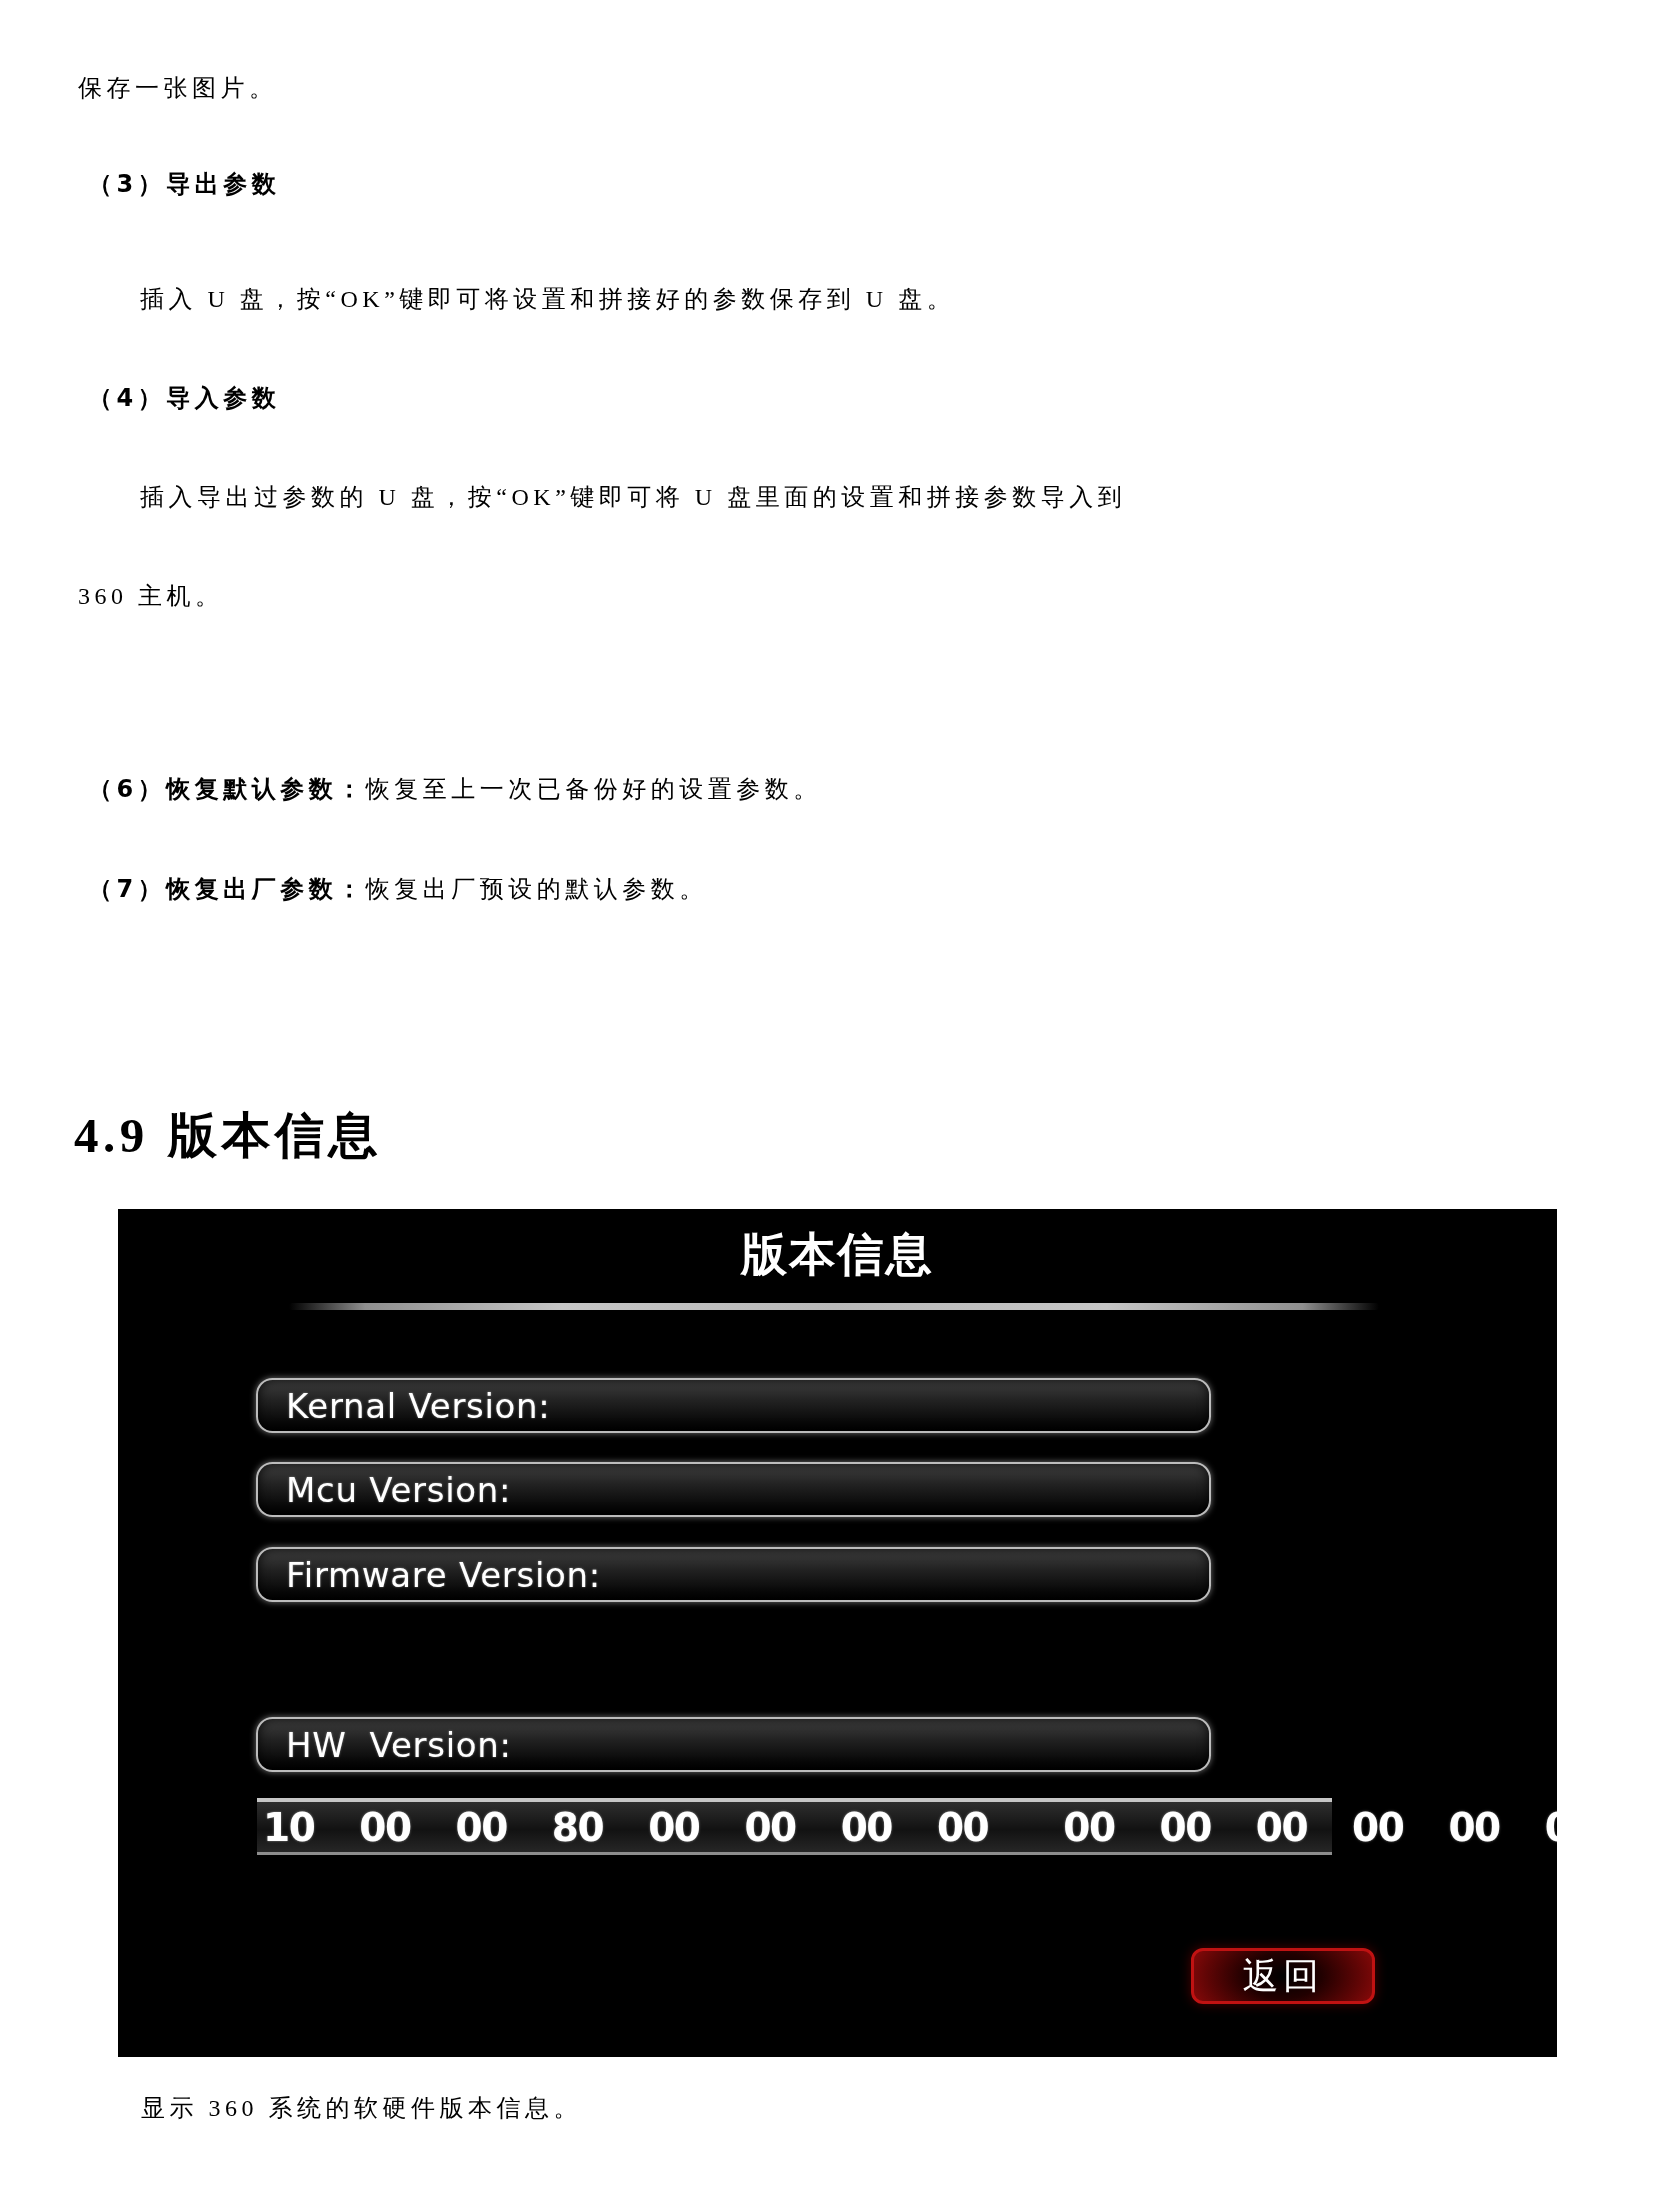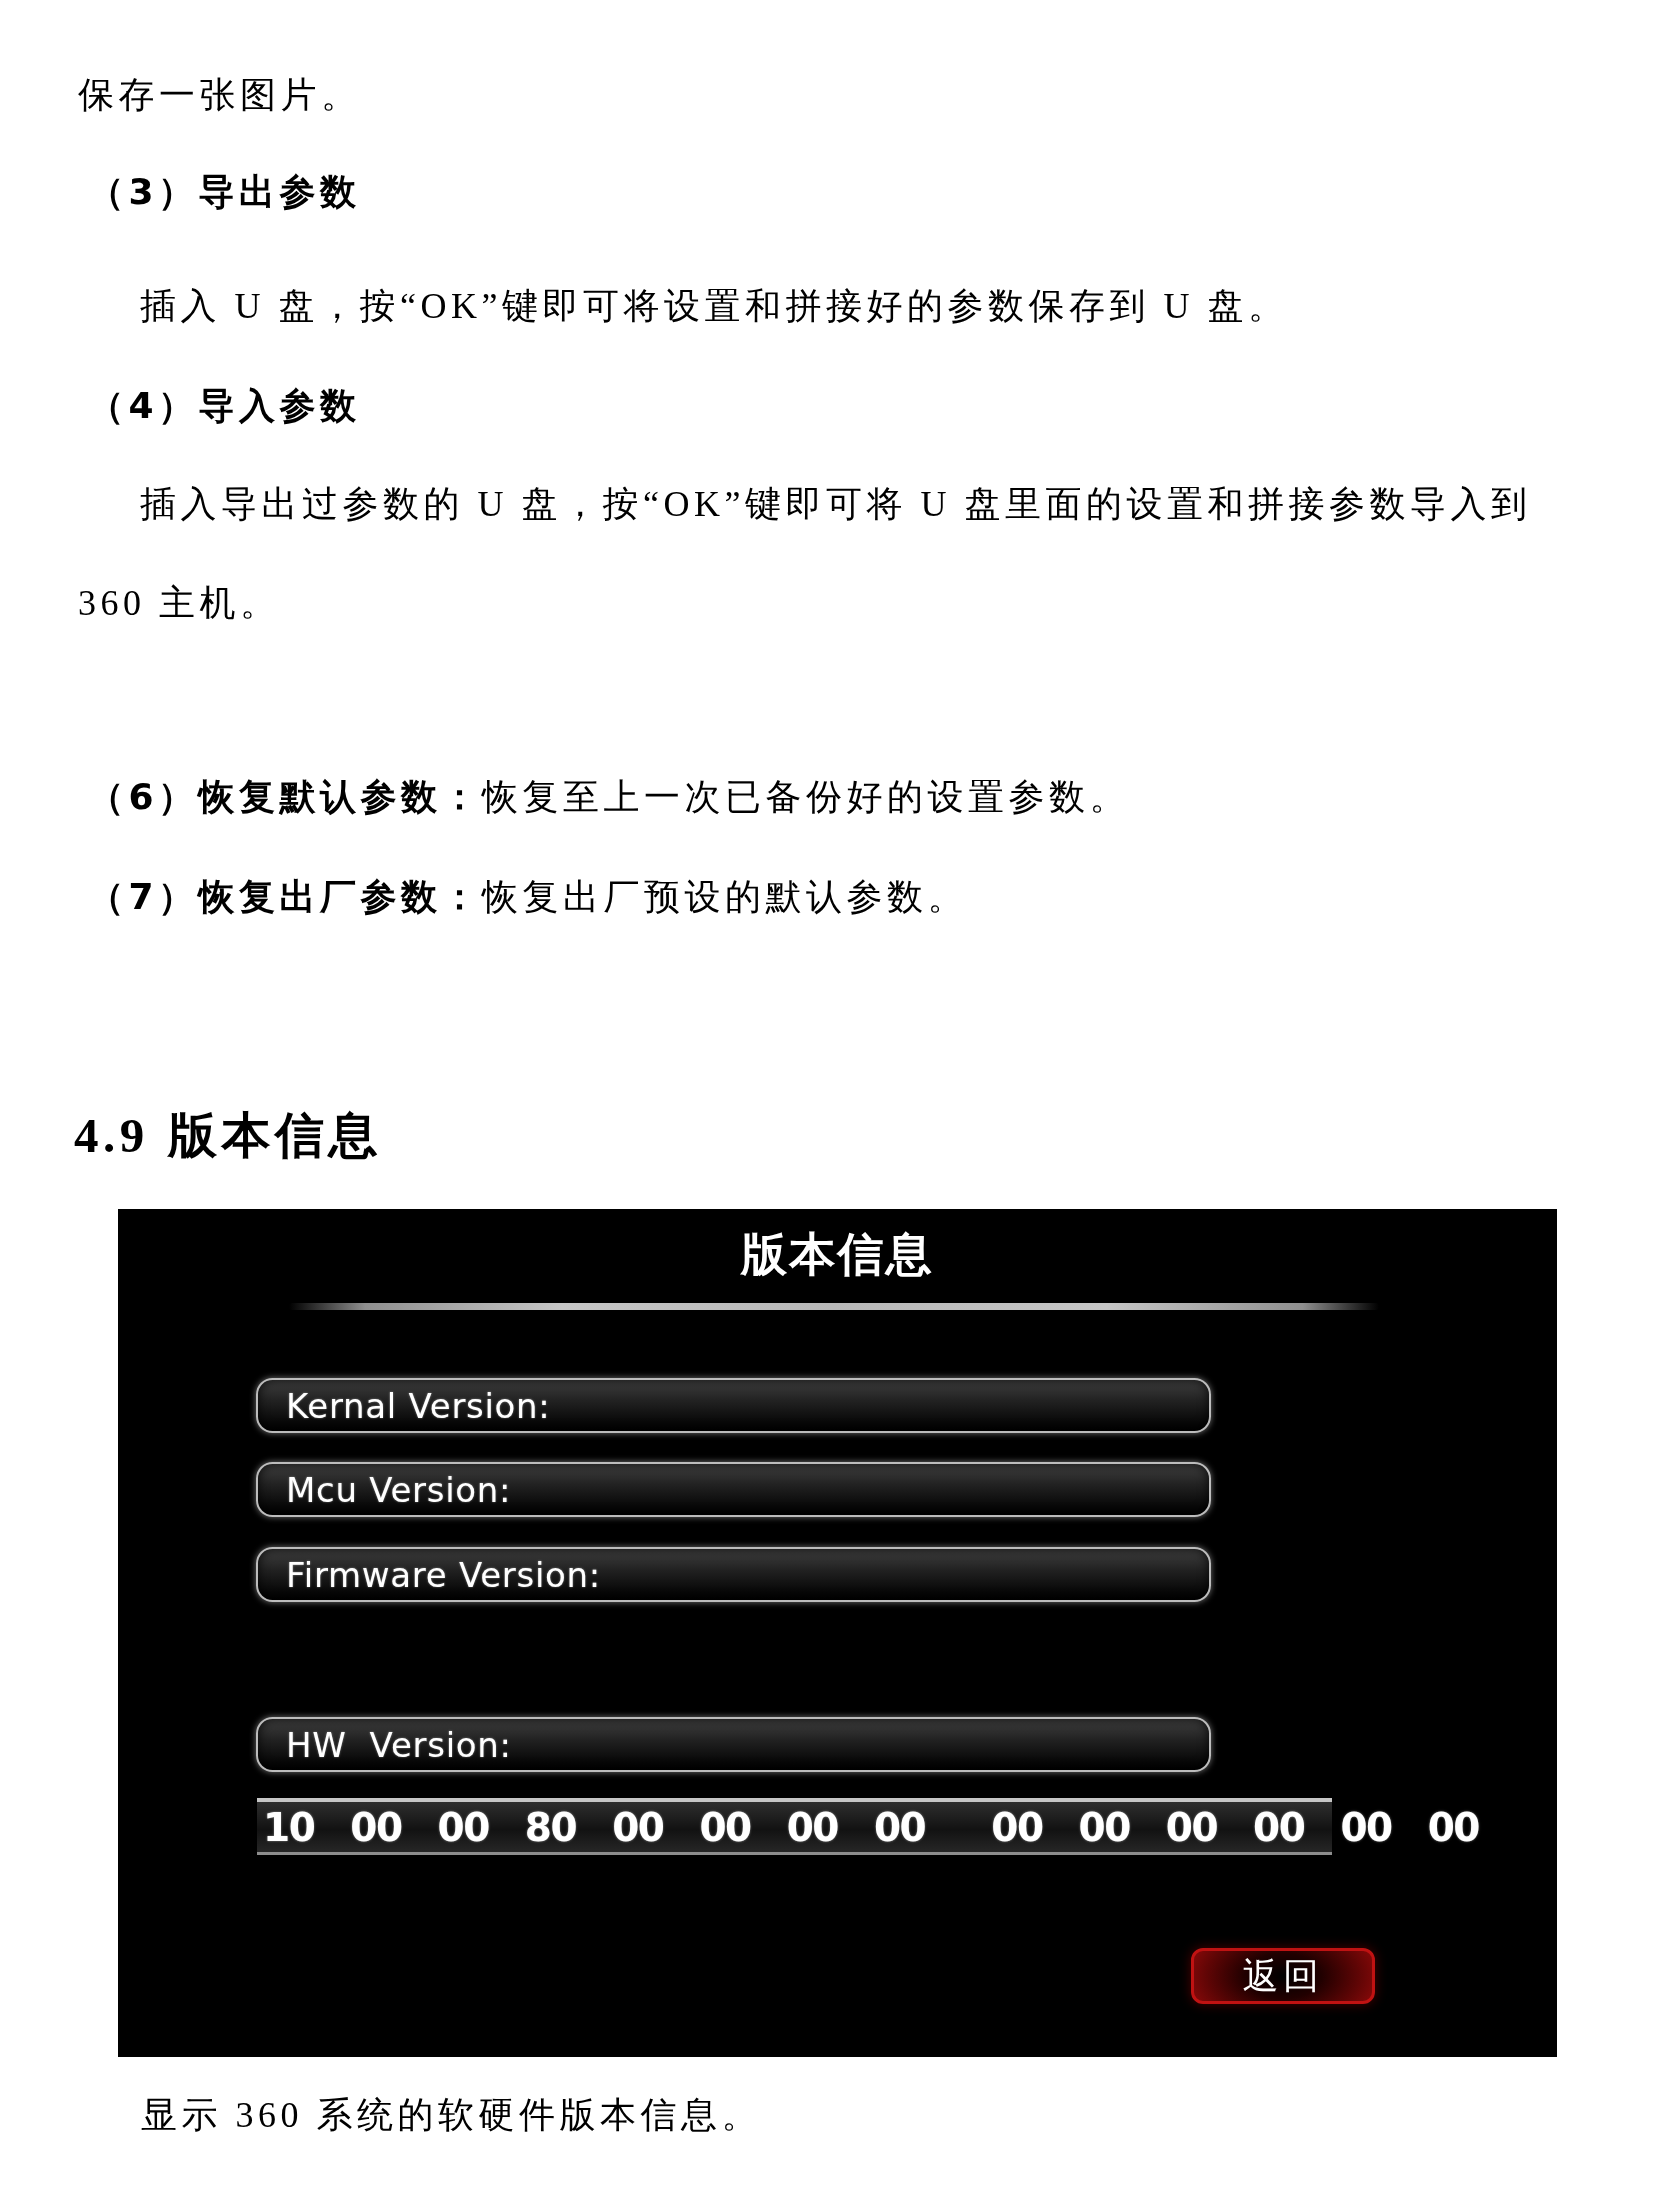--- a/index.html
+++ b/index.html
@@ -7,21 +7,21 @@
   .page {
     position:relative;
     width:1674px; height:2205px;
     background:#ffffff;
     font-family:"Liberation Serif","DejaVu Serif",serif;
     color:#000;
     overflow:hidden;
   }
   .tline {
     position:absolute;
-    font-size:36px;
+    font-size:24px;
     line-height:1.25;
     letter-spacing:4.5px;
     white-space:nowrap;
   }
   .bold-sans {
     font-family:"DejaVu Sans","Liberation Sans",sans-serif;
     font-weight:700;
   }
   .sec-heading {
     position:absolute;
@@ -79,21 +79,21 @@
     text-shadow:0 0 2.2px rgba(255,255,255,0.45);
   }
   .hex-row {
     position:absolute;
     left:139px; top:589px;
     width:1075px; height:57px;
     border-top:4.5px solid #c6c6c6;
     border-bottom:3.7px solid #8d8d8d;
     background:linear-gradient(180deg,#2e2e2e 0%,#121212 55%,#262626 100%);
     display:flex; align-items:center;
-    gap:36px;
+    gap:45px;
     padding:0 6px;
   }
   .hex-val {
     color:#ffffff;
     font-size:39px;
     font-weight:700;
     letter-spacing:-1.5px;
     text-shadow:0 0 2.2px rgba(255,255,255,0.5);
   }
   .hex-val.big-gap { margin-left:30px; }

